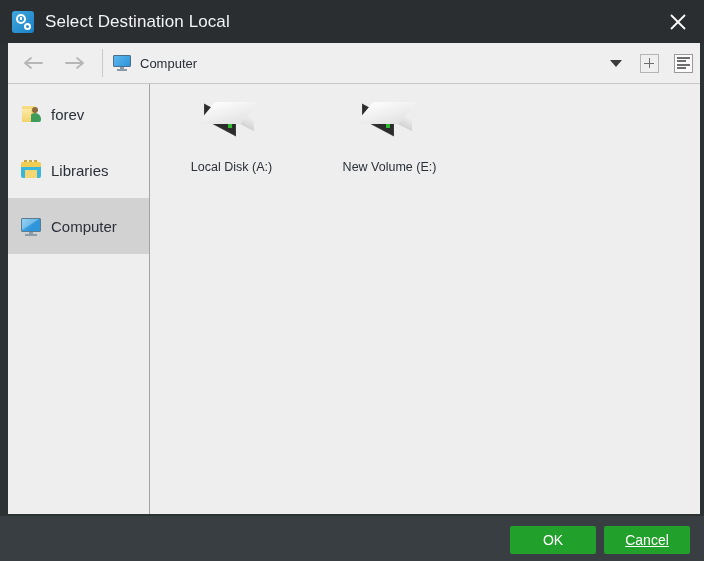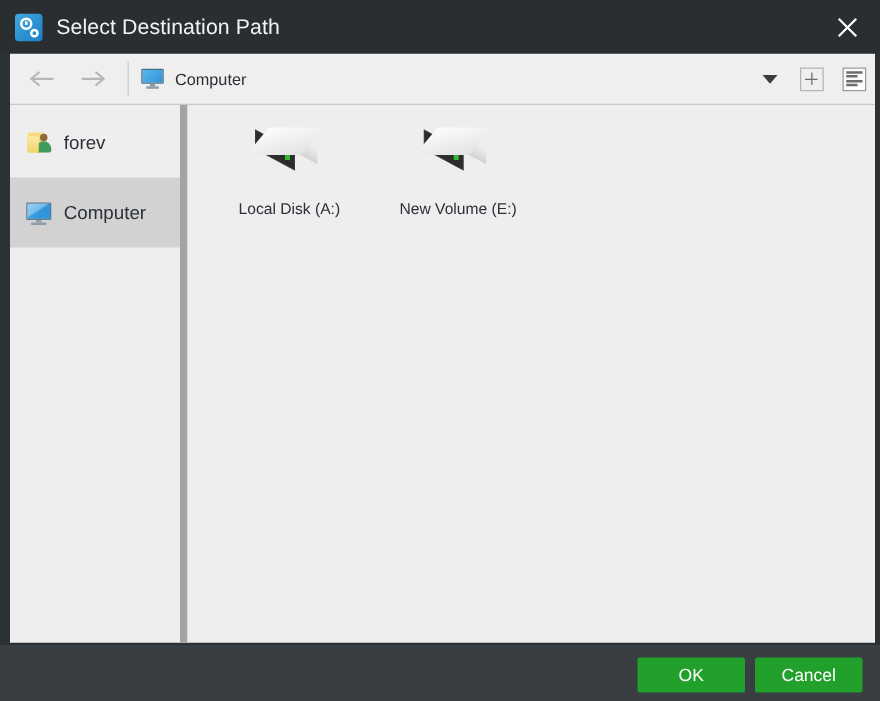--- a/index.html
+++ b/index.html
@@ -199,21 +199,21 @@
     position: absolute;
     left: 8px; top: 84px;
     width: 692px; height: 430px;
     display: flex;
     background: #eeeeee;
   }
   #sidebar {
     width: 142px;
     height: 100%;
     background: #eeeeee;
-    border-right: 6px solid #a3a3a3;
+    border-right: 1px solid #a3a3a3;
     box-sizing: border-box;
     flex: 0 0 auto;
     padding-top: 2px;
   }
   .side-item {
     height: 56px;
     display: flex;
     align-items: center;
     padding-left: 12px;
     box-sizing: border-box;
@@ -338,20 +338,21 @@
   #content {
     flex: 1 1 auto;
     height: 100%;
     background: #eeeeee;
     padding: 10px 0 0 14px;
     box-sizing: border-box;
     display: flex;
     flex-wrap: wrap;
     align-content: flex-start;
     overflow: hidden;
+    gap: 23px;
   }
   .drive-item {
     width: 135px;
     height: 110px;
     display: flex;
     flex-direction: column;
     align-items: center;
     cursor: pointer;
     padding-top: 4px;
     box-sizing: border-box;
@@ -422,33 +423,33 @@
     background: #22a02c;
     color: #ffffff;
     font-size: 14px;
     border: none;
     border-radius: 2px;
     cursor: pointer;
     font-family: "Liberation Sans", sans-serif;
     padding: 0 14px;
   }
   #btn-ok { margin-right: 8px; }
-  #btn-cancel { margin-right: 14px; }
+  #btn-cancel { margin-right: 14px; text-decoration: underline; }
 </style>
 </head>
 <body>
 
 <div id="window">
 
   <div id="titlebar">
     <div id="title-icon">
       <span class="ring-big"></span>
       <span class="ring-small"></span>
     </div>
-    <div id="title-text">Select Destination Path</div>
+    <div id="title-text">Select Destination Local</div>
     <div id="close-button">
       <svg width="20" height="20" viewBox="0 0 20 20">
         <line x1="3" y1="3" x2="17" y2="17" stroke="#ffffff" stroke-width="1.8"></line>
         <line x1="17" y1="3" x2="3" y2="17" stroke="#ffffff" stroke-width="1.8"></line>
       </svg>
     </div>
   </div>
 
   <div id="toolbar">
     <div class="nav-arrow">
@@ -499,20 +500,31 @@
       <div class="side-item">
         <span class="side-icon ic-userfolder">
           <span class="f-back"></span>
             <span class="u-head"></span>
             <span class="u-body"></span>
             <span class="f-front"></span>
         </span>
         <span class="side-label">forev</span>
       </div>
 
+      <div class="side-item">
+        <span class="side-icon ic-libraries">
+          <span class="lb-nub n1"></span>
+            <span class="lb-nub n2"></span>
+            <span class="lb-nub n3"></span>
+          <span class="lb-top"></span>
+            <span class="lb-body"></span>
+            <span class="lb-inner"></span>
+        </span>
+        <span class="side-label">Libraries</span>
+      </div>
 
       <div class="side-item selected">
         <span class="side-icon ic-computer">
           <span class="m-screen"></span>
             <span class="m-gloss"></span>
             <span class="m-stand"></span>
             <span class="m-base"></span>
         </span>
         <span class="side-label">Computer</span>
       </div>

